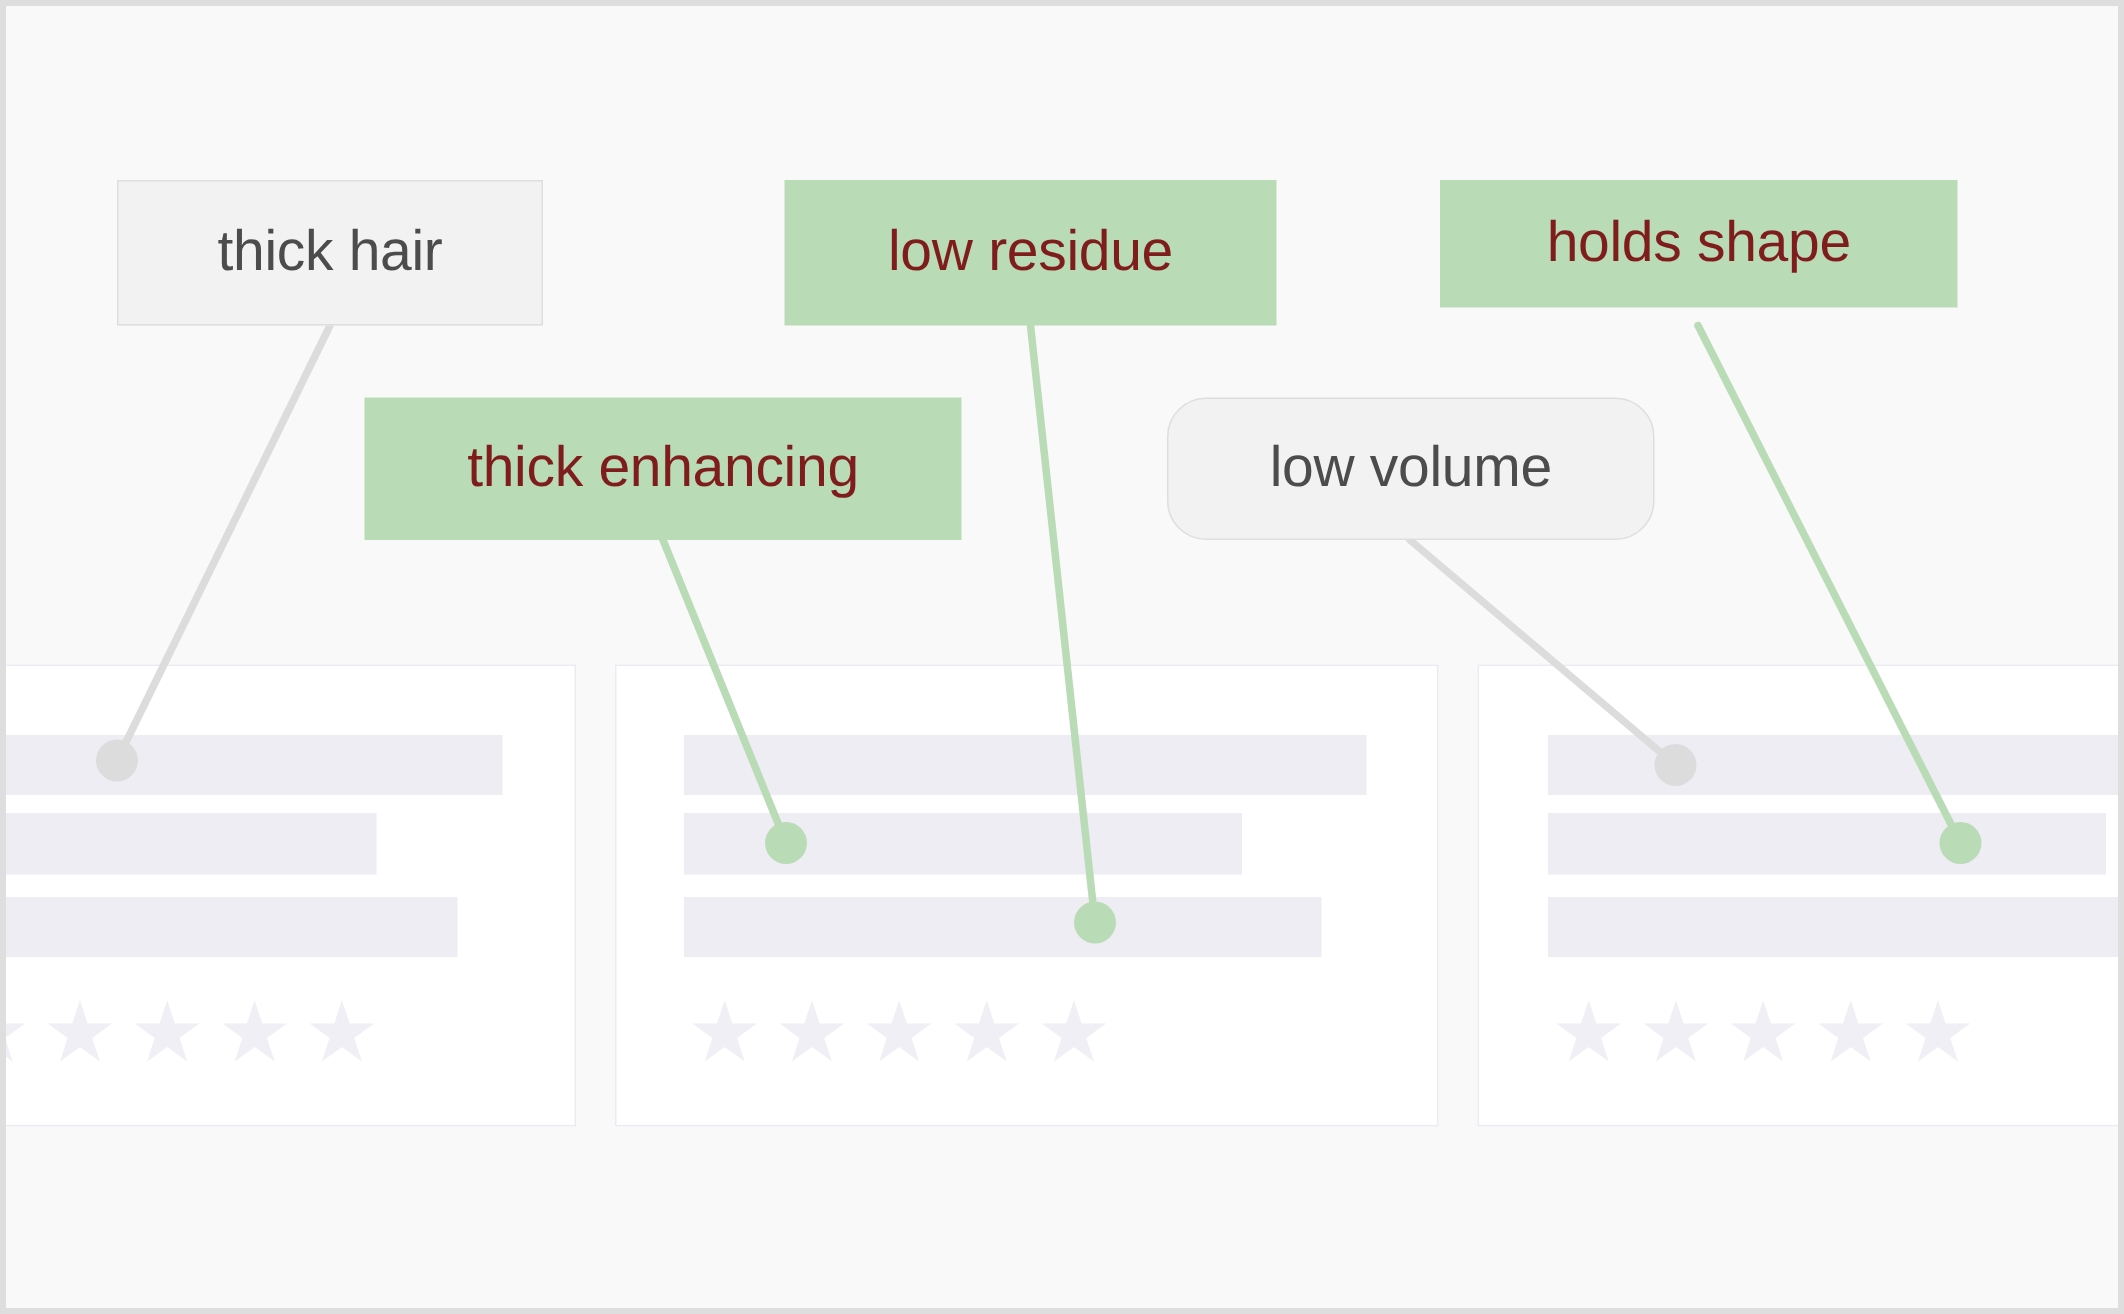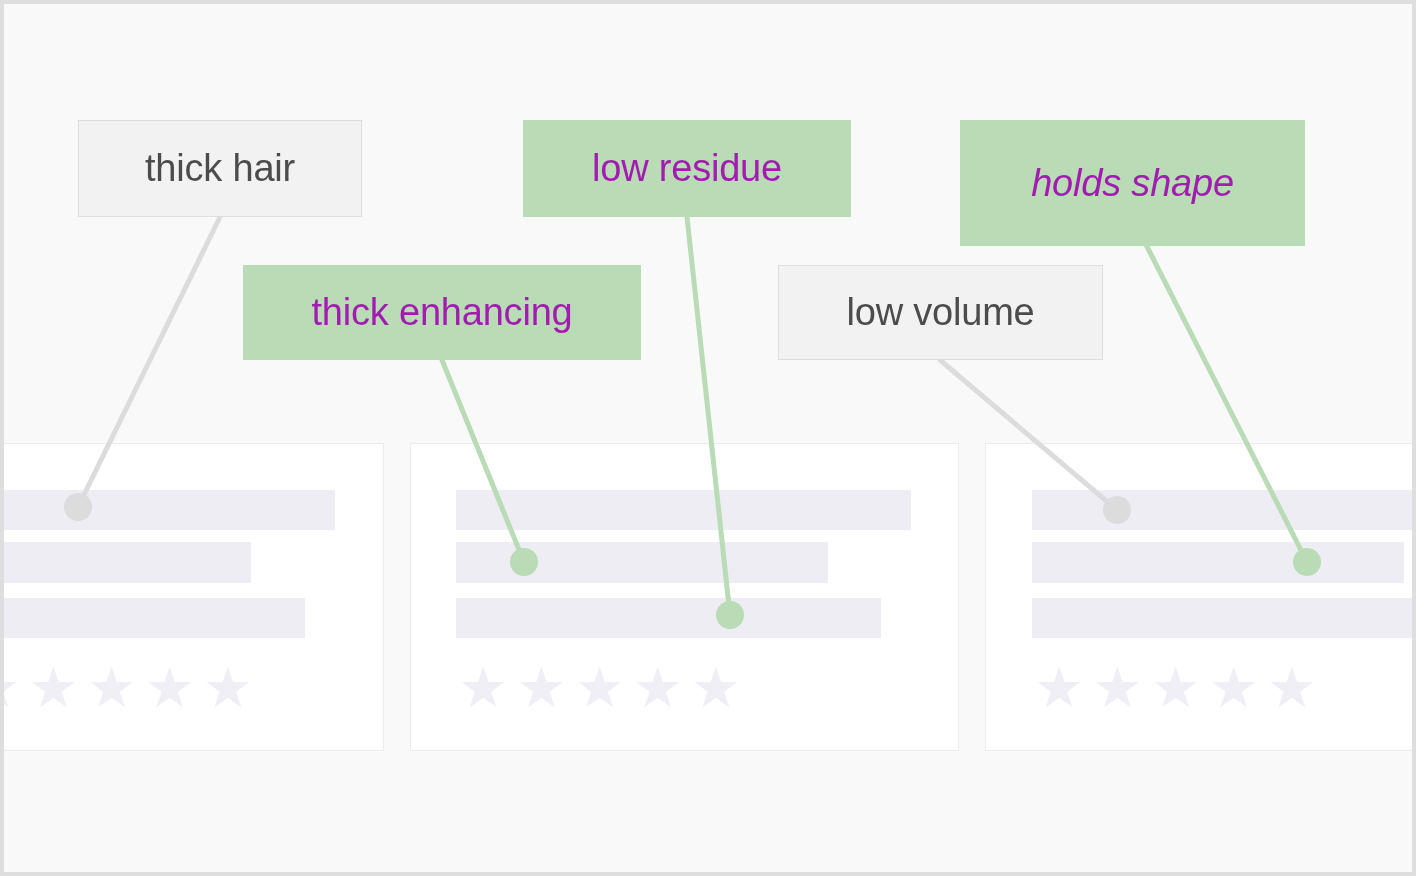--- a/index.html
+++ b/index.html
@@ -58,21 +58,21 @@
     display: flex;
     align-items: center;
     justify-content: center;
     box-sizing: border-box;
     font-size: 38px;
     letter-spacing: -0.2px;
     white-space: nowrap;
   }
   .label.pos {
     background: #b9dbb6;
-    color: #a21caf;
+    color: #7f1d1d;
   }
   .label.neg {
     background: #f2f2f2;
     border: 1px solid #dedede;
     color: #4c4c4c;
   }
 </style>
 </head>
 <body>
 
@@ -130,21 +130,21 @@
   <div id="labels-layer">
       <div class="label neg" style="left: 74px; top: 116px; width: 284px; height: 97px;">
         <span>thick hair</span>
       </div>
       <div class="label pos" style="left: 239px; top: 261px; width: 398px; height: 95px;">
         <span>thick enhancing</span>
       </div>
       <div class="label pos" style="left: 519px; top: 116px; width: 328px; height: 97px;">
         <span>low residue</span>
       </div>
-      <div class="label neg" style="left: 774px; top: 261px; width: 325px; height: 95px;">
+      <div class="label neg" style="left: 774px; top: 261px; width: 325px; height: 95px; border-radius: 26px;">
         <span>low volume</span>
       </div>
-      <div class="label pos" style="left: 956px; top: 116px; width: 345px; height: 126px; font-style: italic;">
+      <div class="label pos" style="left: 956px; top: 116px; width: 345px; height: 85px;">
         <span>holds shape</span>
       </div>
     </div>
 
 </div>
 
 </body></html>

